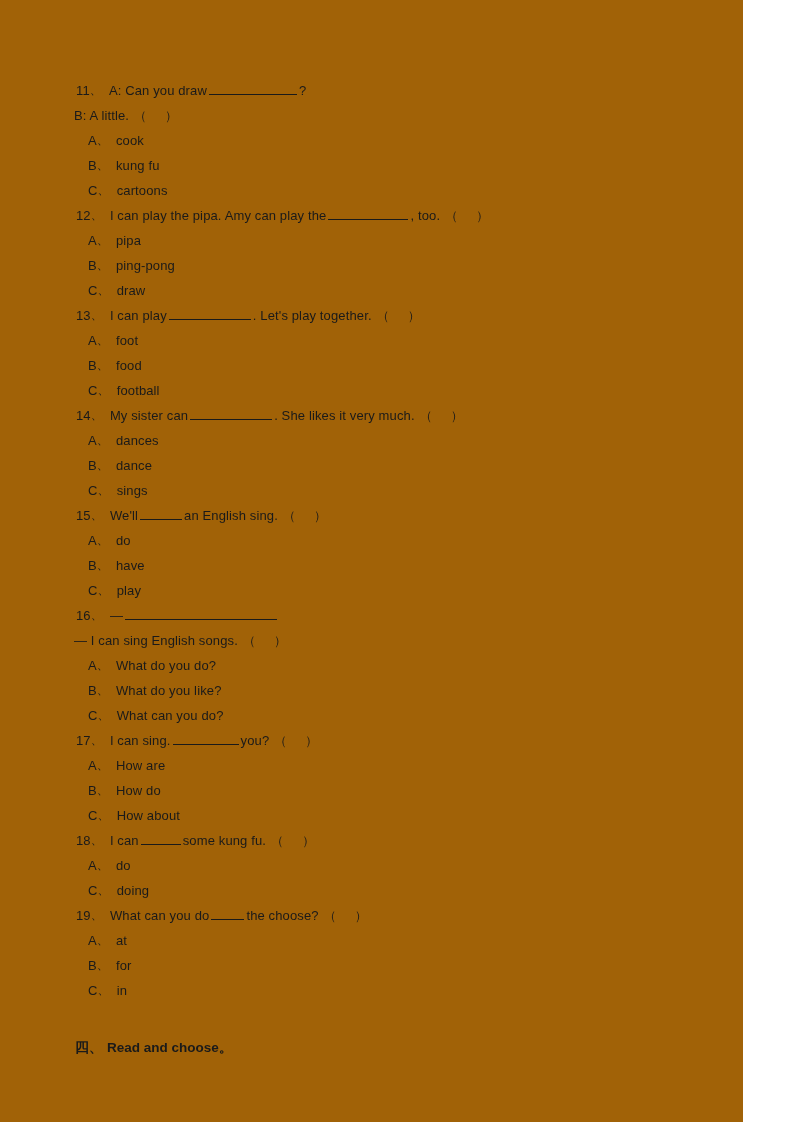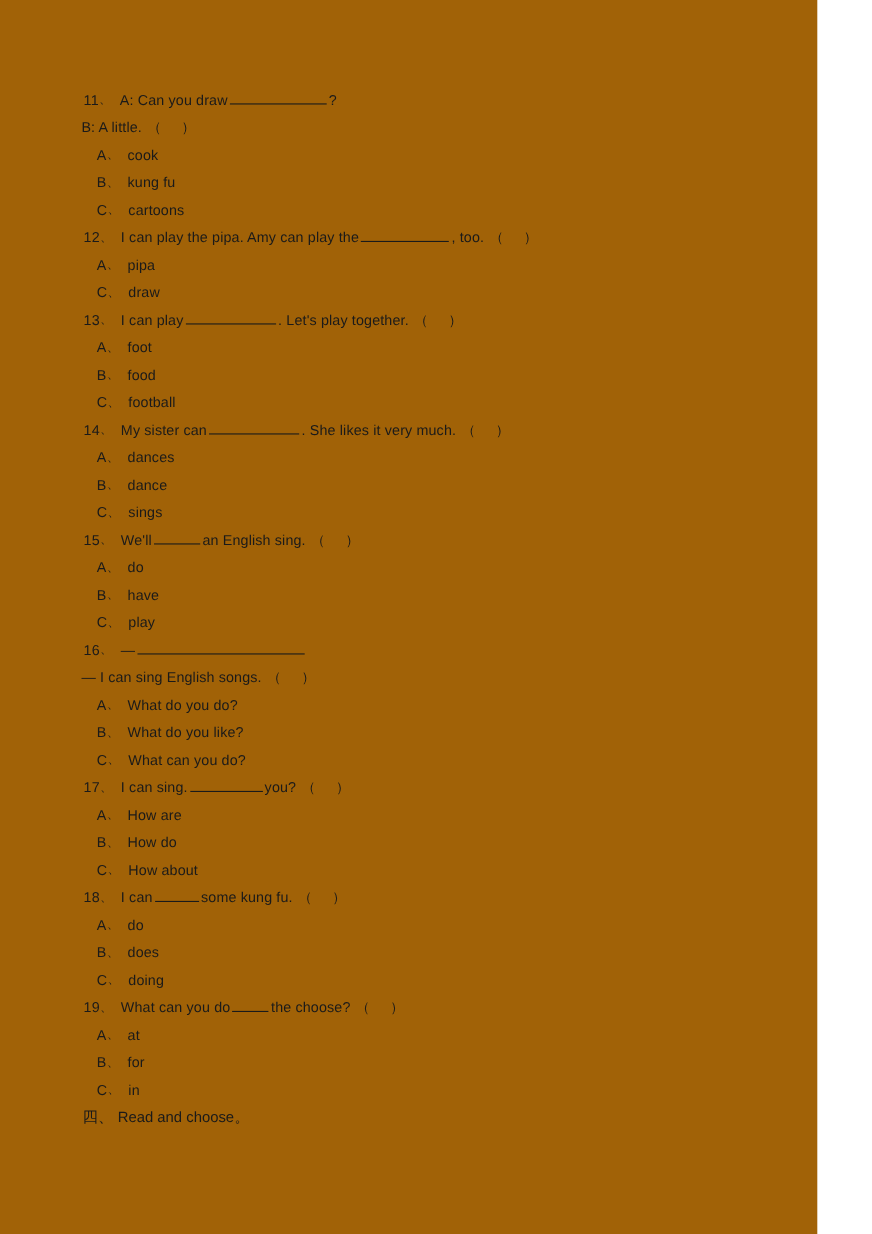--- a/index.html
+++ b/index.html
@@ -85,42 +85,44 @@
     font-size: 12.5px;
   }
   .bracket .inner {
     display: inline-block;
     width: 17px;
   }
   .section-head {
     font-size: 13.5px;
     line-height: 25px;
     height: 25px;
-    font-weight: normal;
+    font-weight: bold;
     white-space: nowrap;
     margin-left: -1px;
+    margin-top: 32px;
   }
   .section-head .cjk {
     font-family: "DejaVu Sans", sans-serif;
     font-size: 14px;
   }
 </style>
 </head>
 <body>
 
 <div class="page">
   <div class="content">
     <div id="questions">
         <div class="line q-line"><span class="num">11</span><span class="sep">、</span><span class="gap"></span><span class="stem">A: Can you draw</span><span class="blank" style="width: 88px;"></span><span class="stem">?</span></div>
         <div class="line cont-line"><span class="stem">B: A little.</span><span class="bracket"><span class="paren">（</span><span class="inner"></span><span class="paren">）</span></span></div>
         <div class="line opt-line"><span>A</span><span class="sep">、</span><span class="gap"></span><span>cook</span></div>
         <div class="line opt-line"><span>B</span><span class="sep">、</span><span class="gap"></span><span>kung fu</span></div>
         <div class="line opt-line"><span>C</span><span class="sep">、</span><span class="gap"></span><span>cartoons</span></div>
         <div class="line q-line"><span class="num">12</span><span class="sep">、</span><span class="gap"></span><span class="stem">I can play the pipa. Amy can play the</span><span class="blank" style="width: 80px;"></span><span class="stem">, too.</span><span class="bracket"><span class="paren">（</span><span class="inner"></span><span class="paren">）</span></span></div>
         <div class="line opt-line"><span>A</span><span class="sep">、</span><span class="gap"></span><span>pipa</span></div>
+        <div class="line opt-line"><span>B</span><span class="sep">、</span><span class="gap"></span><span>ping-pong</span></div>
         <div class="line opt-line"><span>C</span><span class="sep">、</span><span class="gap"></span><span>draw</span></div>
         <div class="line q-line"><span class="num">13</span><span class="sep">、</span><span class="gap"></span><span class="stem">I can play</span><span class="blank" style="width: 82px;"></span><span class="stem">. Let's play together.</span><span class="bracket"><span class="paren">（</span><span class="inner"></span><span class="paren">）</span></span></div>
         <div class="line opt-line"><span>A</span><span class="sep">、</span><span class="gap"></span><span>foot</span></div>
         <div class="line opt-line"><span>B</span><span class="sep">、</span><span class="gap"></span><span>food</span></div>
         <div class="line opt-line"><span>C</span><span class="sep">、</span><span class="gap"></span><span>football</span></div>
         <div class="line q-line"><span class="num">14</span><span class="sep">、</span><span class="gap"></span><span class="stem">My sister can</span><span class="blank" style="width: 82px;"></span><span class="stem">. She likes it very much.</span><span class="bracket"><span class="paren">（</span><span class="inner"></span><span class="paren">）</span></span></div>
         <div class="line opt-line"><span>A</span><span class="sep">、</span><span class="gap"></span><span>dances</span></div>
         <div class="line opt-line"><span>B</span><span class="sep">、</span><span class="gap"></span><span>dance</span></div>
         <div class="line opt-line"><span>C</span><span class="sep">、</span><span class="gap"></span><span>sings</span></div>
         <div class="line q-line"><span class="num">15</span><span class="sep">、</span><span class="gap"></span><span class="stem">We'll</span><span class="blank" style="width: 42px;"></span><span class="stem">an English sing.</span><span class="bracket"><span class="paren">（</span><span class="inner"></span><span class="paren">）</span></span></div>
@@ -131,21 +133,20 @@
         <div class="line cont-line"><span class="stem">— I can sing English songs.</span><span class="bracket"><span class="paren">（</span><span class="inner"></span><span class="paren">）</span></span></div>
         <div class="line opt-line"><span>A</span><span class="sep">、</span><span class="gap"></span><span>What do you do?</span></div>
         <div class="line opt-line"><span>B</span><span class="sep">、</span><span class="gap"></span><span>What do you like?</span></div>
         <div class="line opt-line"><span>C</span><span class="sep">、</span><span class="gap"></span><span>What can you do?</span></div>
         <div class="line q-line"><span class="num">17</span><span class="sep">、</span><span class="gap"></span><span class="stem">I can sing.</span><span class="blank" style="width: 66px;"></span><span class="stem">you?</span><span class="bracket"><span class="paren">（</span><span class="inner"></span><span class="paren">）</span></span></div>
         <div class="line opt-line"><span>A</span><span class="sep">、</span><span class="gap"></span><span>How are</span></div>
         <div class="line opt-line"><span>B</span><span class="sep">、</span><span class="gap"></span><span>How do</span></div>
         <div class="line opt-line"><span>C</span><span class="sep">、</span><span class="gap"></span><span>How about</span></div>
         <div class="line q-line"><span class="num">18</span><span class="sep">、</span><span class="gap"></span><span class="stem">I can</span><span class="blank" style="width: 40px;"></span><span class="stem">some kung fu.</span><span class="bracket"><span class="paren">（</span><span class="inner"></span><span class="paren">）</span></span></div>
         <div class="line opt-line"><span>A</span><span class="sep">、</span><span class="gap"></span><span>do</span></div>
-        <div class="line opt-line"><span>B</span><span class="sep">、</span><span class="gap"></span><span>does</span></div>
         <div class="line opt-line"><span>C</span><span class="sep">、</span><span class="gap"></span><span>doing</span></div>
         <div class="line q-line"><span class="num">19</span><span class="sep">、</span><span class="gap"></span><span class="stem">What can you do</span><span class="blank" style="width: 33px;"></span><span class="stem">the choose?</span><span class="bracket"><span class="paren">（</span><span class="inner"></span><span class="paren">）</span></span></div>
         <div class="line opt-line"><span>A</span><span class="sep">、</span><span class="gap"></span><span>at</span></div>
         <div class="line opt-line"><span>B</span><span class="sep">、</span><span class="gap"></span><span>for</span></div>
         <div class="line opt-line"><span>C</span><span class="sep">、</span><span class="gap"></span><span>in</span></div>
       </div>
     <div class="section-head">
       <span class="cjk">四</span><span class="cjk">、</span><span class="gap-sm"></span><span>Read and choose</span><span class="cjk">。</span>
     </div>
   </div>

